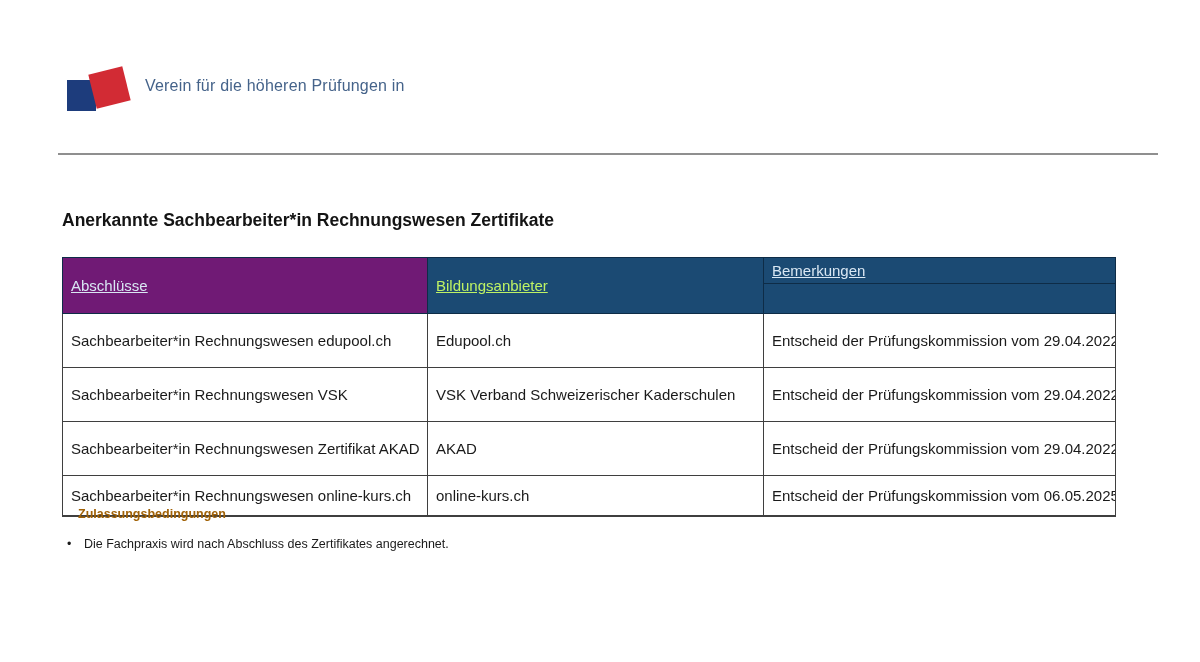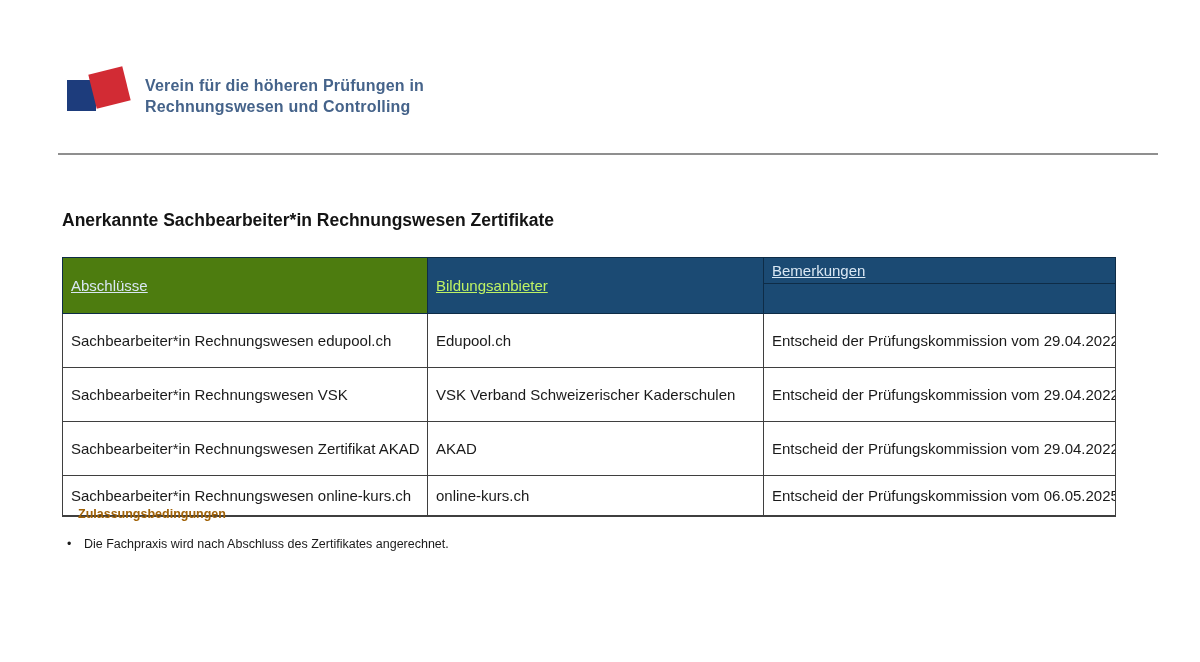--- a/index.html
+++ b/index.html
@@ -30,21 +30,21 @@
   .sq-red {
     left: 92px; top: 70px;
     width: 35px; height: 35px;
     transform: rotate(-14deg);
   }
   .logo-text {
     position: absolute;
     left: 145px; top: 75px;
     font-size: 16px;
     line-height: 21px;
-    font-weight: 700;
+    font-weight: 400;
     letter-spacing: 0.2px;
   }
 
   
   .rule {
     position: absolute;
     left: 58px; top: 145px;
     width: 1100px; height: 2px;
     border: none;
   }
@@ -122,37 +122,36 @@
 <body>
 
 <div class="page">
 
   <div class="logo-mark">
     <div class="sq sq-blue" style="background: rgb(29, 60, 124);"></div>
     <div class="sq sq-red" style="background: rgb(210, 43, 52);"></div>
   </div>
   <div class="logo-text" style="color: rgb(69, 99, 138);">
     <div>Verein für die höheren Prüfungen in</div>
-    <div>Rechnungswesen und Controlling</div>
   </div>
 
   <hr class="rule" style="background: rgb(143, 143, 143);">
 
   <h1 class="page-title">Anerkannte Sachbearbeiter*in Rechnungswesen Zertifikate</h1>
 
   <div class="table-wrap">
     <table class="cert-table">
       <colgroup>
         <col style="width:365px">
         <col style="width:336px">
         <col style="width:352px">
       </colgroup>
       <thead>
         <tr class="head-top">
-          <th rowspan="2" style="background: #4d7c0f; color: rgb(217, 231, 243);">Abschlüsse</th>
+          <th rowspan="2" style="background: #701a75; color: rgb(217, 231, 243);">Abschlüsse</th>
           <th rowspan="2" style="background: rgb(27, 74, 115); color: #bef264;">Bildungsanbieter</th>
           <th style="background: rgb(27, 74, 115); color: rgb(217, 231, 243);">Bemerkungen</th>
         </tr>
         <tr class="head-bottom">
           <th style="background: rgb(27, 74, 115);"></th>
         </tr>
       </thead>
       <tbody>
         <tr>
           <td>Sachbearbeiter*in Rechnungswesen edupool.ch</td>

